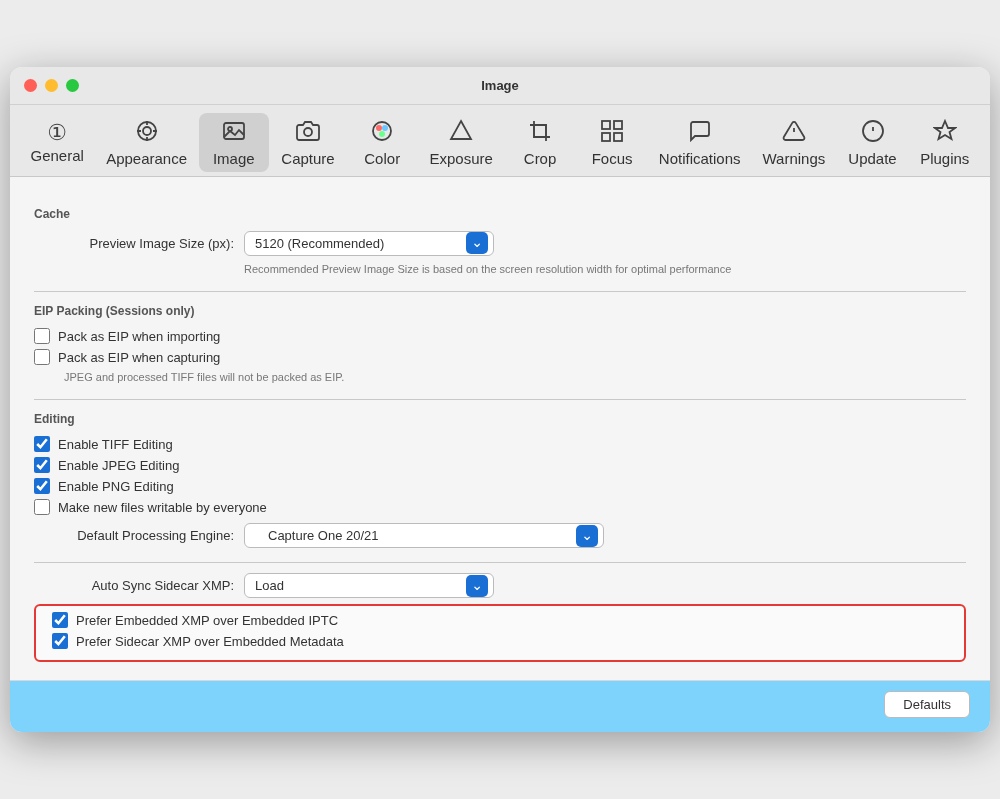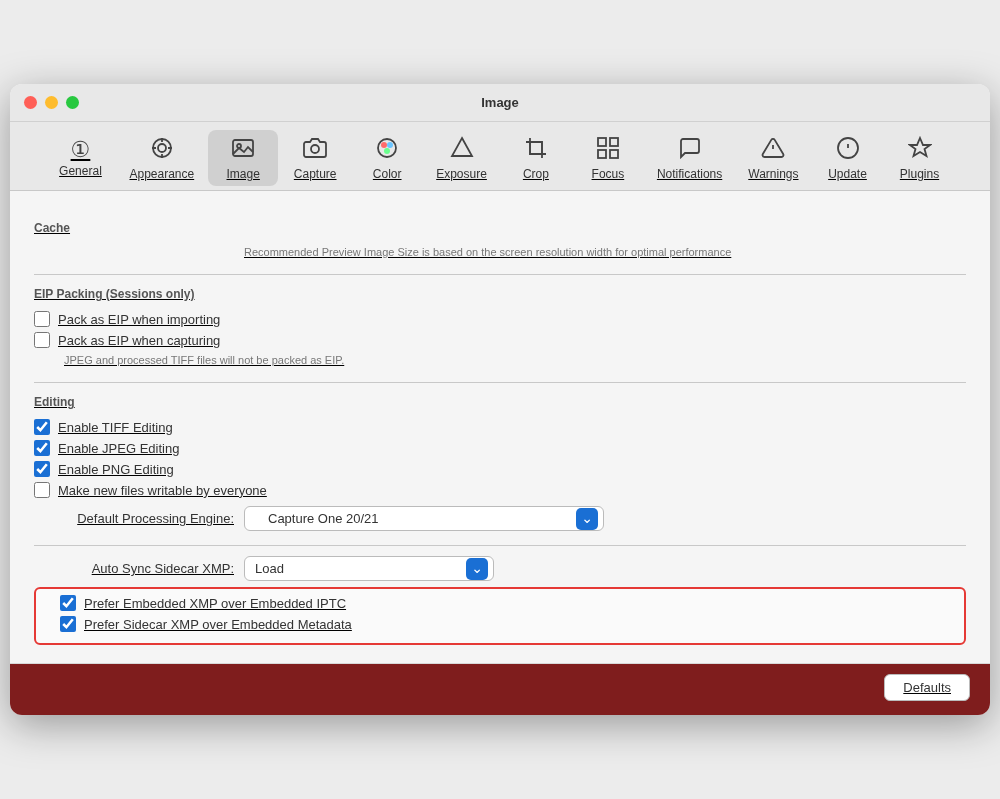--- a/index.html
+++ b/index.html
@@ -15,21 +15,20 @@
       justify-content: center;
     }
     .window {
       width: 980px;
       background: #f5f5f5;
       border-radius: 12px;
       box-shadow: 0 10px 40px rgba(0,0,0,0.35);
       overflow: hidden;
       display: flex;
       flex-direction: column;
-      text-decoration: underline;
     }
     
     .titlebar {
       background: #e8e8e8;
       height: 38px;
       display: flex;
       align-items: center;
       padding: 0 14px;
       position: relative;
       border-bottom: 1px solid #d0d0d0;
@@ -72,21 +71,21 @@
     .toolbar-item.active {
       background: #d0d0d0;
     }
     .toolbar-item .icon {
       font-size: 22px;
       line-height: 1;
       color: #444;
       margin-bottom: 3px;
     }
     .toolbar-item .label {
-      font-size: 12px;
+      font-size: 15px;
       color: #333;
     }
     
     .content {
       padding: 18px 24px 18px;
       flex: 1;
       overflow-y: auto;
     }
     
     .section-header {
@@ -176,30 +175,30 @@
     input[type="checkbox"] {
       width: 16px;
       height: 16px;
       accent-color: #1a6fd4;
       cursor: pointer;
     }
     
     .highlight-box {
       border: 2px solid #e53935;
       border-radius: 6px;
-      padding: 6px 24px;
+      padding: 6px 16px;
       margin-top: 6px;
       background: rgba(255,255,255,0.5);
     }
     
     .bottom-bar {
       display: flex;
       justify-content: flex-end;
       padding: 10px 20px 14px;
-      background: #7f1d1d;
+      background: #7dd3fc;
       border-top: 1px solid #d8d8d8;
     }
     .btn-defaults {
       background: white;
       border: 1px solid #bbb;
       border-radius: 6px;
       padding: 5px 18px;
       font-size: 13px;
       cursor: pointer;
       color: #333;
@@ -345,20 +344,29 @@
           <path d="M12 2l3 7h7l-5.5 4 2 7L12 16l-6.5 4 2-7L2 9h7z"></path>
         </svg>
       </span>
       <span class="label">Plugins</span>
     </div>
   </div>
 
   <div class="content">
 
     <div class="section-header">Cache</div>
+    <div class="row">
+      <span class="row-label">Preview Image Size (px):</span>
+      <div class="dropdown-wrap">
+        <select class="dropdown medium">
+          <option>5120 (Recommended)</option>
+        </select>
+        <div class="dropdown-arrow"></div>
+      </div>
+    </div>
     <div class="hint-text">Recommended Preview Image Size is based on the screen resolution width for optimal performance</div>
 
     <hr class="section-divider">
 
     <div class="section-header">EIP Packing (Sessions only)</div>
     <div class="checkbox-row">
       <input type="checkbox" id="pack-importing" style="">
       <label for="pack-importing">Pack as EIP when importing</label>
     </div>
     <div class="checkbox-row">

